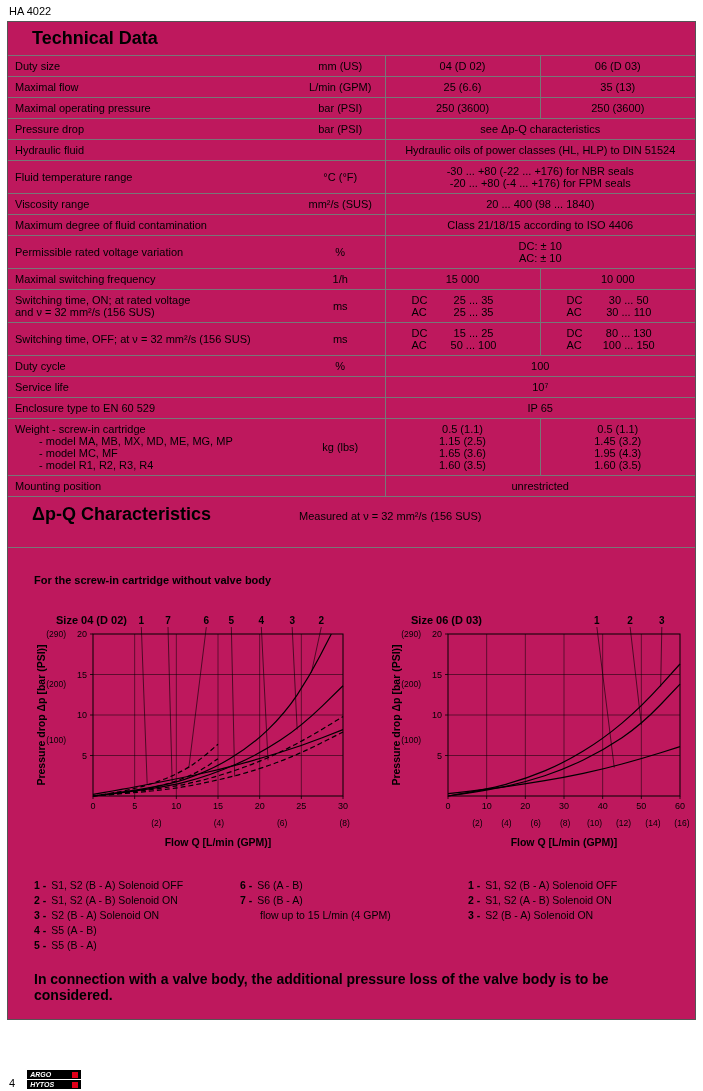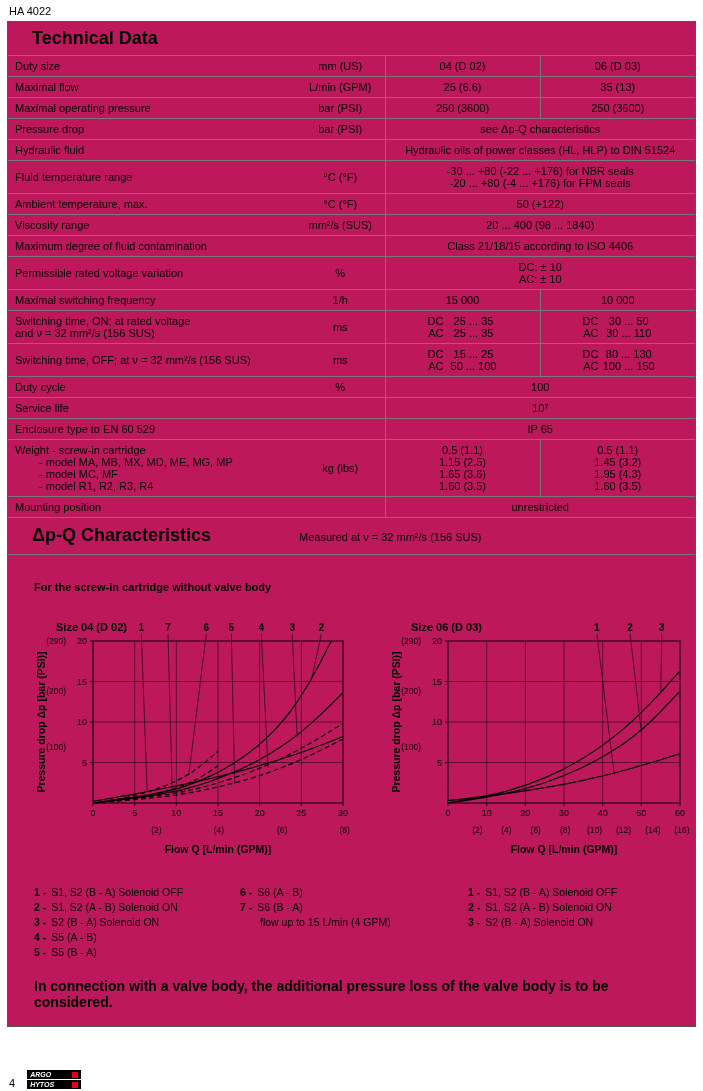--- a/index.html
+++ b/index.html
@@ -10,23 +10,23 @@
   .td-title{font-size:18px;font-weight:bold;padding:6px 0 6px 24px;border-bottom:1px solid #777}
   table{border-collapse:collapse;width:100%;font-size:11px;table-layout:fixed}
   td{border-bottom:1px solid #777;padding:4px 6px;vertical-align:middle}
   .c-label{padding-left:7px}
   .c-unit{text-align:center;border-right:1px solid #777;white-space:nowrap;padding-right:7px}
   .c-val{text-align:center;border-right:1px solid #777}
   td.c-val:last-child{border-right:0}
   .col-unit{width:88px}.col-val{width:155px}
   .indent{padding-left:24px}
   .dcrow{display:flex}
-  .dc{width:52px;text-align:right;padding-left:20px}
+  .dc{width:52px;text-align:left;padding-left:20px}
   .rng{flex:1;text-align:center;padding-right:30px}
-  .dpq-header{display:flex;align-items:baseline;border-bottom:1px solid #777;padding:7px 0 8px 24px}
+  .dpq-header{display:flex;align-items:baseline;border-bottom:1px solid #777;padding:7px 0 22px 24px}
   .dpq-title{font-size:18px;font-weight:bold}
   .dpq-measured{margin-left:88px;font-size:11px}
   .dpq-sub{font-weight:bold;padding:26px 0 0 26px}
   .charts{display:flex;padding:22px 0 0 28px;gap:32px}
   .legends{display:flex;padding:16px 0 0 26px;font-size:10.5px}
   .legend-col{line-height:15px}
   #legend-a{width:206px}
   #legend-b{width:228px}
   .legend-item b{margin-right:2px}
   .dpq-note{font-weight:bold;padding:18px 10px 16px 26px;font-size:14px}
@@ -99,29 +99,20 @@
             </td>
           </tr>
           <tr>
             <td class="c-label">
               <div>Fluid temperature range</div>
             </td>
             <td class="c-unit">°C (°F)</td>
             <td class="c-val" colspan="2">
               <div>-30 ... +80 (-22 ... +176) for NBR seals</div>
               <div>-20 ... +80 (-4 ... +176) for FPM seals</div>
-            </td>
-          </tr>
-          <tr>
-            <td class="c-label">
-              <div>Ambient temperature, max.</div>
-            </td>
-            <td class="c-unit">°C (°F)</td>
-            <td class="c-val" colspan="2">
-              <div>50 (+122)</div>
             </td>
           </tr>
           <tr>
             <td class="c-label">
               <div>Viscosity range</div>
             </td>
             <td class="c-unit">mm²/s (SUS)</td>
             <td class="c-val" colspan="2">
               <div>20 ... 400 (98 ... 1840)</div>
             </td>

